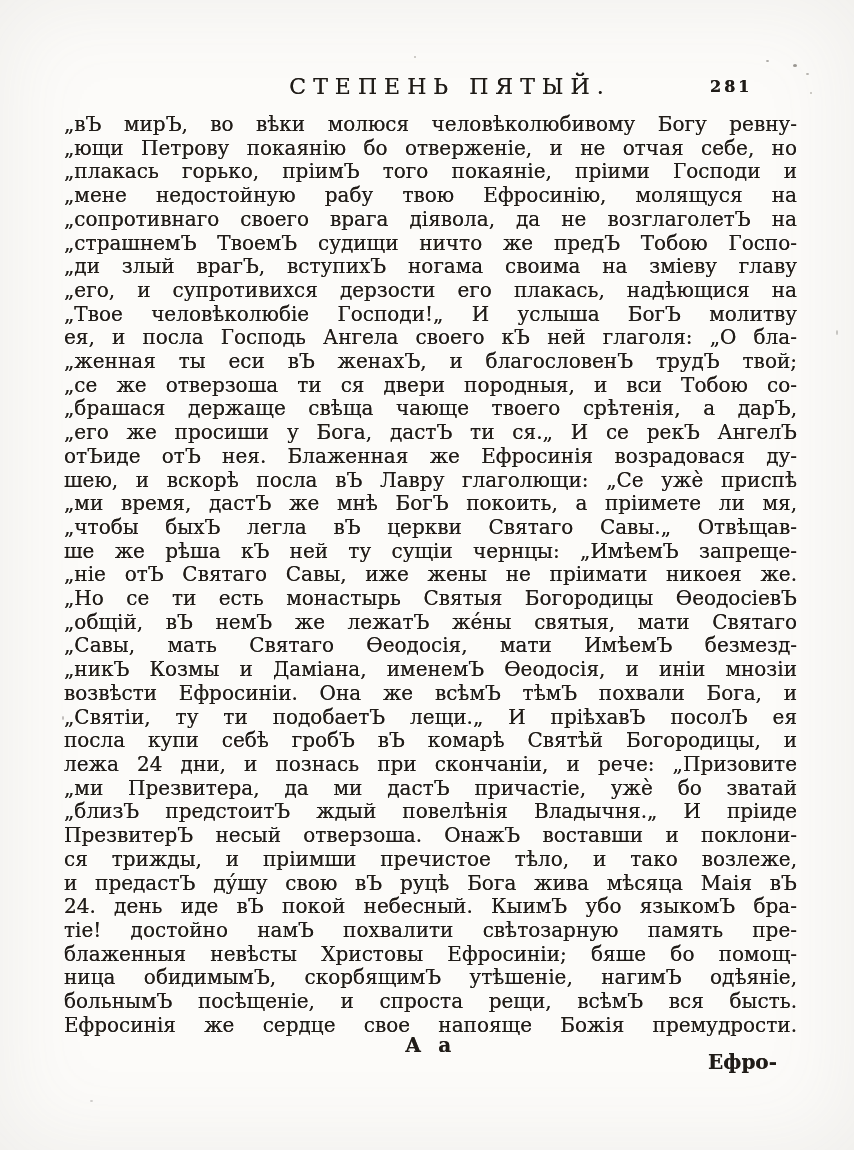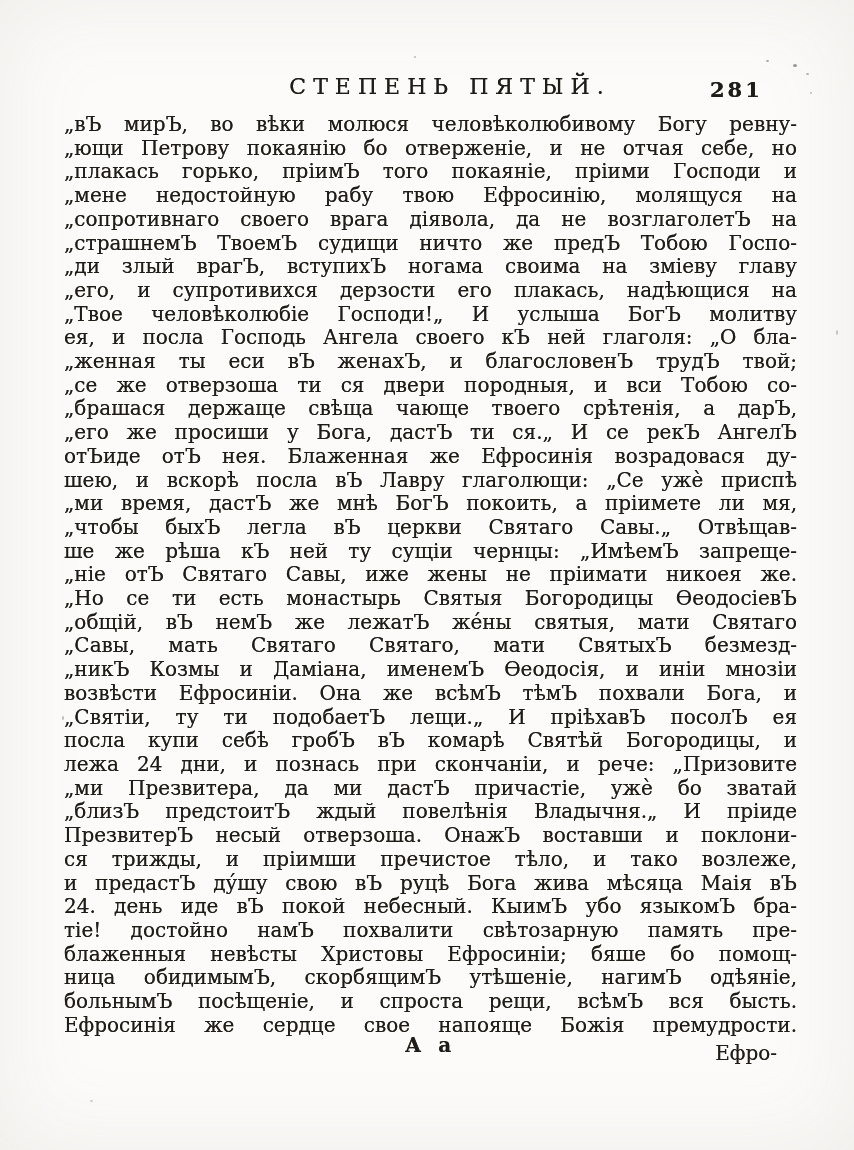--- a/index.html
+++ b/index.html
@@ -32,21 +32,21 @@
     text-align: center;
     font-size: 22px;
     letter-spacing: 7px;
     white-space: nowrap;
     text-shadow: 0 0 0.6px rgba(20,16,12,0.75);
   }
   .page-number {
     position: absolute;
     top: 77px;
     left: 710px;
-    font-size: 21px;
+    font-size: 16px;
     font-weight: bold;
     letter-spacing: 3px;
     text-shadow: 0 0 0.6px rgba(20,16,12,0.8);
   }
   .text-block {
     position: absolute;
     top: 113px;
     left: 64px;
     width: 733px;
     font-size: 20px;
@@ -70,22 +70,22 @@
     left: 0;
     width: 100%;
     text-align: center;
     font-weight: bold;
     letter-spacing: 5px;
     text-shadow: 0 0 0.5px rgba(25,20,15,0.7);
   }
   .catchword {
     position: absolute;
     right: 20px;
-    top: 8px;
-    font-weight: normal;
+    top: 17px;
+    font-weight: bold;
     text-shadow: 0 0 0.5px rgba(25,20,15,0.7);
   }
   
   .speck {
     position: absolute;
     background: #4a453e;
     border-radius: 50%;
     pointer-events: none;
   }
   .s1 { left: 793px; top: 64px;  width: 4px; height: 3px; opacity: .55; }
@@ -123,21 +123,21 @@
       <div class="line">„брашася держаще свѣща чающе твоего срѣтенія, а дарЪ,</div>
       <div class="line">„его же просиши у Бога, дастЪ ти ся.„ И се рекЪ АнгелЪ</div>
       <div class="line">отЪиде отЪ нея. Блаженная же Ефросинія возрадовася ду-</div>
       <div class="line">шею, и вскорѣ посла вЪ Лавру глаголющи: „Се ужѐ приспѣ</div>
       <div class="line">„ми время, дастЪ же мнѣ БогЪ покоить, а пріимете ли мя,</div>
       <div class="line">„чтобы быхЪ легла вЪ церкви Святаго Савы.„ Отвѣщав-</div>
       <div class="line">ше же рѣша кЪ ней ту сущіи чернцы: „ИмѣемЪ запреще-</div>
       <div class="line">„ніе отЪ Святаго Савы, иже жены не пріимати никоея же.</div>
       <div class="line">„Но се ти есть монастырь Святыя Богородицы ѲеодосіевЪ</div>
       <div class="line">„общій, вЪ немЪ же лежатЪ же́ны святыя, мати Святаго</div>
-      <div class="line">„Савы, мать Святаго Святаго, мати СвятыхЪ безмезд-</div>
+      <div class="line">„Савы, мать Святаго Ѳеодосія, мати ИмѣемЪ безмезд-</div>
       <div class="line">„никЪ Козмы и Даміана, именемЪ Ѳеодосія, и иніи мнозіи</div>
       <div class="line">возвѣсти Ефросиніи. Она же всѣмЪ тѣмЪ похвали Бога, и</div>
       <div class="line">„Святіи, ту ти подобаетЪ лещи.„ И пріѣхавЪ посолЪ ея</div>
       <div class="line">посла купи себѣ гробЪ вЪ комарѣ Святѣй Богородицы, и</div>
       <div class="line">лежа 24 дни, и познась при скончаніи, и рече: „Призовите</div>
       <div class="line">„ми Презвитера, да ми дастЪ причастіе, ужѐ бо зватай</div>
       <div class="line">„близЪ предстоитЪ ждый повелѣнія Владычня.„ И пріиде</div>
       <div class="line">ПрезвитерЪ несый отверзоша. ОнажЪ воставши и поклони-</div>
       <div class="line">ся трижды, и пріимши пречистое тѣло, и тако возлеже,</div>
       <div class="line">и предастЪ ду́шу свою вЪ руцѣ Бога жива мѣсяца Маія вЪ</div>

